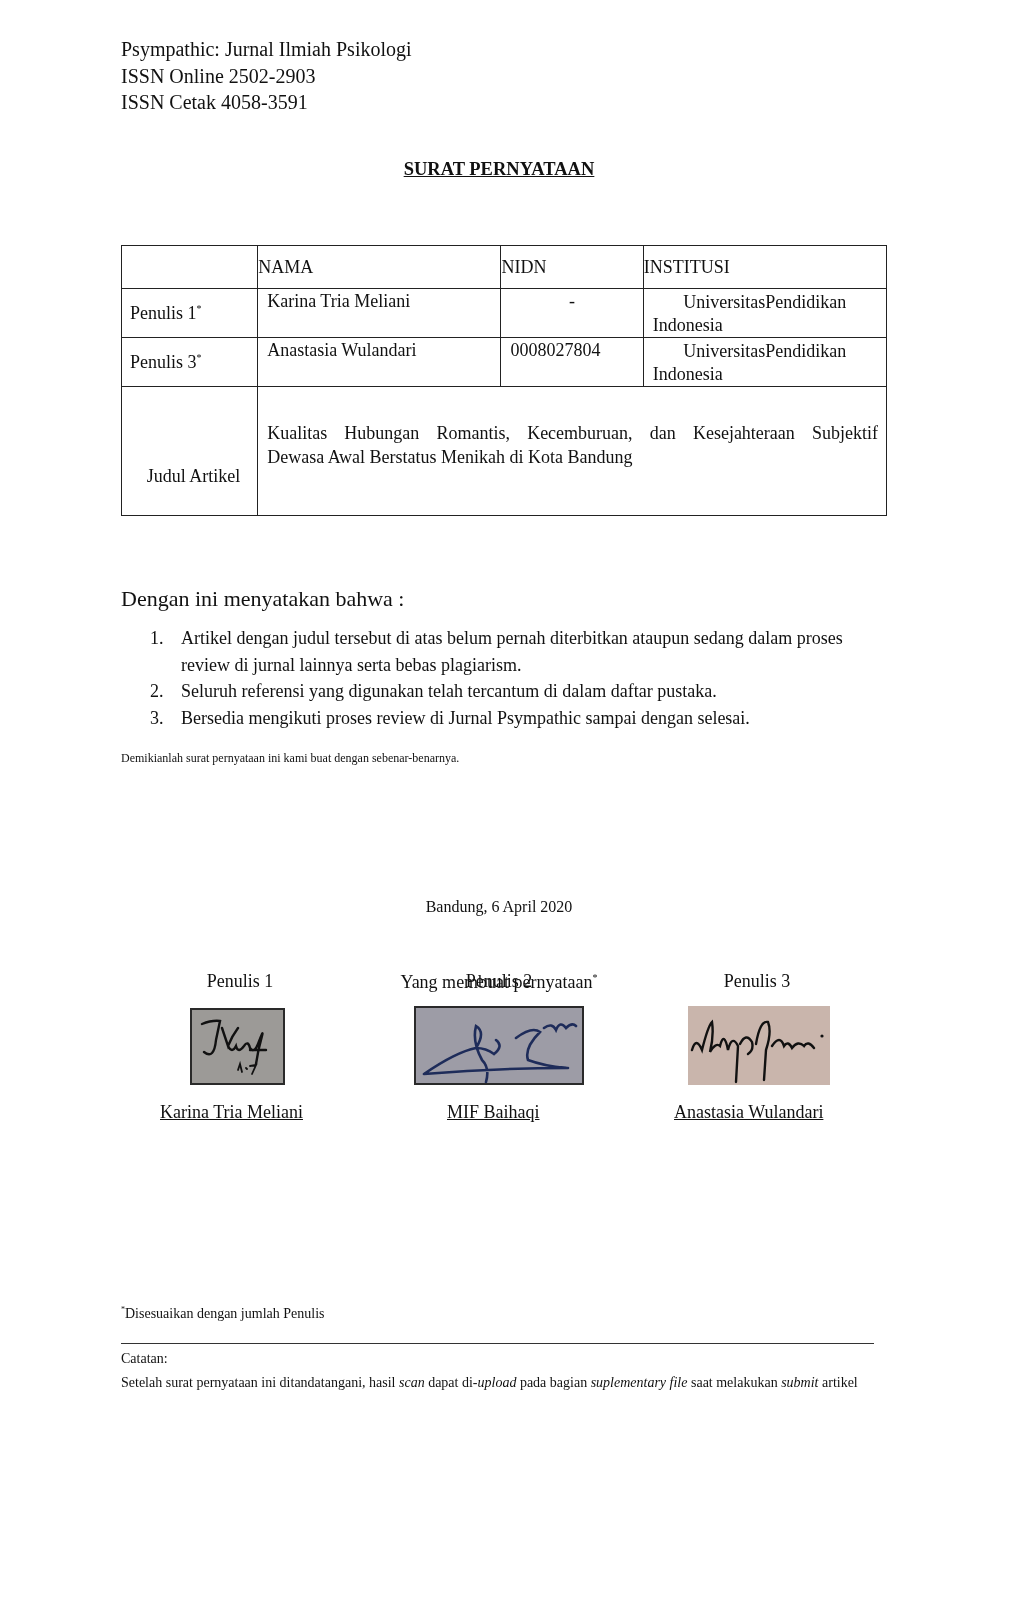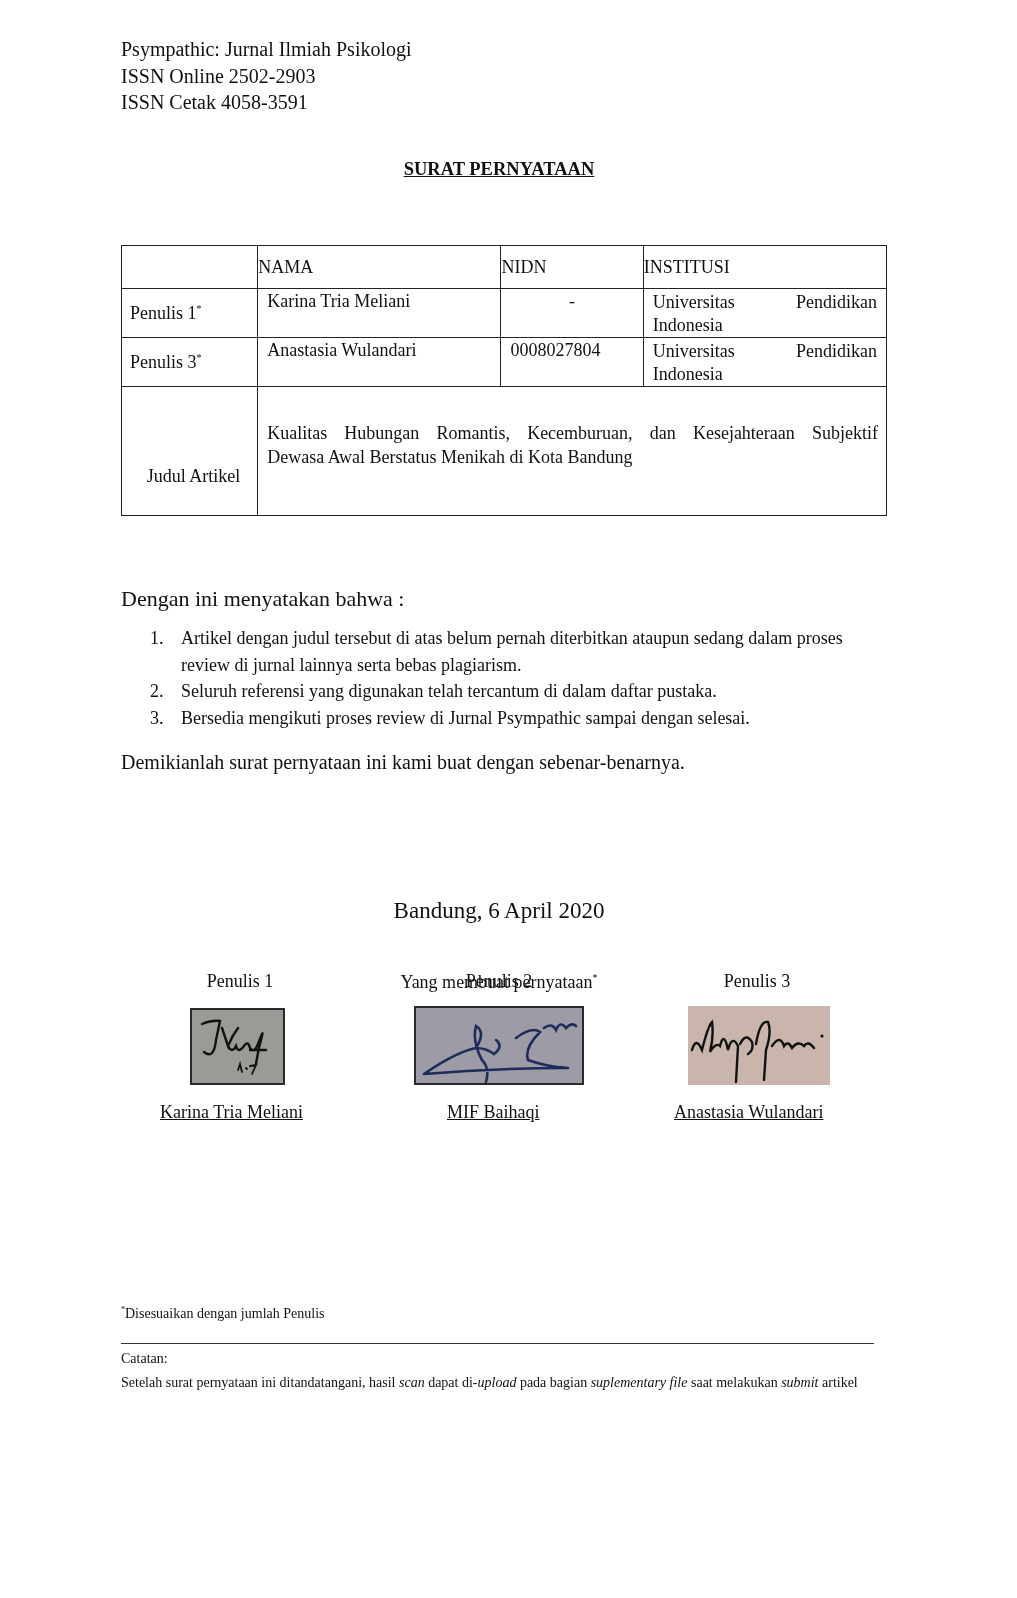--- a/index.html
+++ b/index.html
@@ -12,34 +12,34 @@
                font-size: 18px; }
   table.info td, table.info th { border: 1px solid #222; padding: 0; vertical-align: top; }
   table.info th { font-weight: normal; height: 42px; vertical-align: middle; text-align: left; }
   .c1 { width: 135px; } .c2 { width: 242px; } .c3 { width: 141px; } .c4 { width: 242px; margin-left: 12px; }
   .rowlabel { padding-left: 8px !important; vertical-align: middle !important; }
   .rowlabel sup { font-size: 10px; }
   .name { padding: 2px 0 0 9px !important; }
   .nidn { padding: 2px 0 0 9px !important; }
   .nidn.center { text-align: center; padding-left: 0 !important; }
   .inst { padding: 2px 9px 0 9px !important; line-height: 23px; }
-  .inst .l1 { display: flex; justify-content: space-between; }
+  .inst .l1 { display: flex; justify-content: center; }
   tr.auth td { height: 46px; }
   tr.judul td { height: 100px; text-align: center; }
   .judul-label { vertical-align: bottom !important; padding: 0 0 28px 8px !important; }
   .judul-text { vertical-align: middle !important; padding: 0 8px 12px 9px !important; text-align: justify;
                 text-align-last: left; line-height: 24px; }
   .judul-text span.first { display: block; text-align: justify; text-align-last: justify; }
   .stmt { position: absolute; left: 121px; top: 586px; font-size: 22px; }
   ol.points { position: absolute; left: 150px; top: 625px; width: 735px; margin: 0; padding: 0;
               list-style: none; font-size: 18px; line-height: 26.5px; }
   ol.points li { position: relative; padding-left: 31px; }
   ol.points li .num { position: absolute; left: 0; }
-  .closing { position: absolute; left: 121px; top: 751px; font-size: 20px; }
-  .place { position: absolute; left: 0; width: 998px; top: 898px; text-align: center; font-size: 23px; }
+  .closing { position: absolute; left: 121px; top: 751px; font-size: 12px; }
+  .place { position: absolute; left: 0; width: 998px; top: 898px; text-align: center; font-size: 16px; }
   .maker { position: absolute; left: 0; width: 998px; top: 936px; text-align: center; font-size: 18px; margin-top: 36px; }
   .maker sup { font-size: 10px; }
   .signer { position: absolute; text-align: center; font-size: 18px; }
   .sigbox { position: absolute; border: 2px solid #2a2a2a; box-sizing: border-box; }
   .signame { position: absolute; font-size: 18px; text-decoration: underline; white-space: nowrap; }
   .footnote { position: absolute; left: 121px; top: 1305px; font-size: 14px; }
   .footnote sup { font-size: 8px; }
   .rule { position: absolute; left: 121px; top: 1343px; width: 753px; height: 0; border-top: 1px solid #333; }
   .note-title { position: absolute; left: 121px; top: 1351px; font-size: 14px; }
   .note-body { position: absolute; left: 121px; top: 1372px; width: 740px; font-size: 14px; line-height: 21px; }

